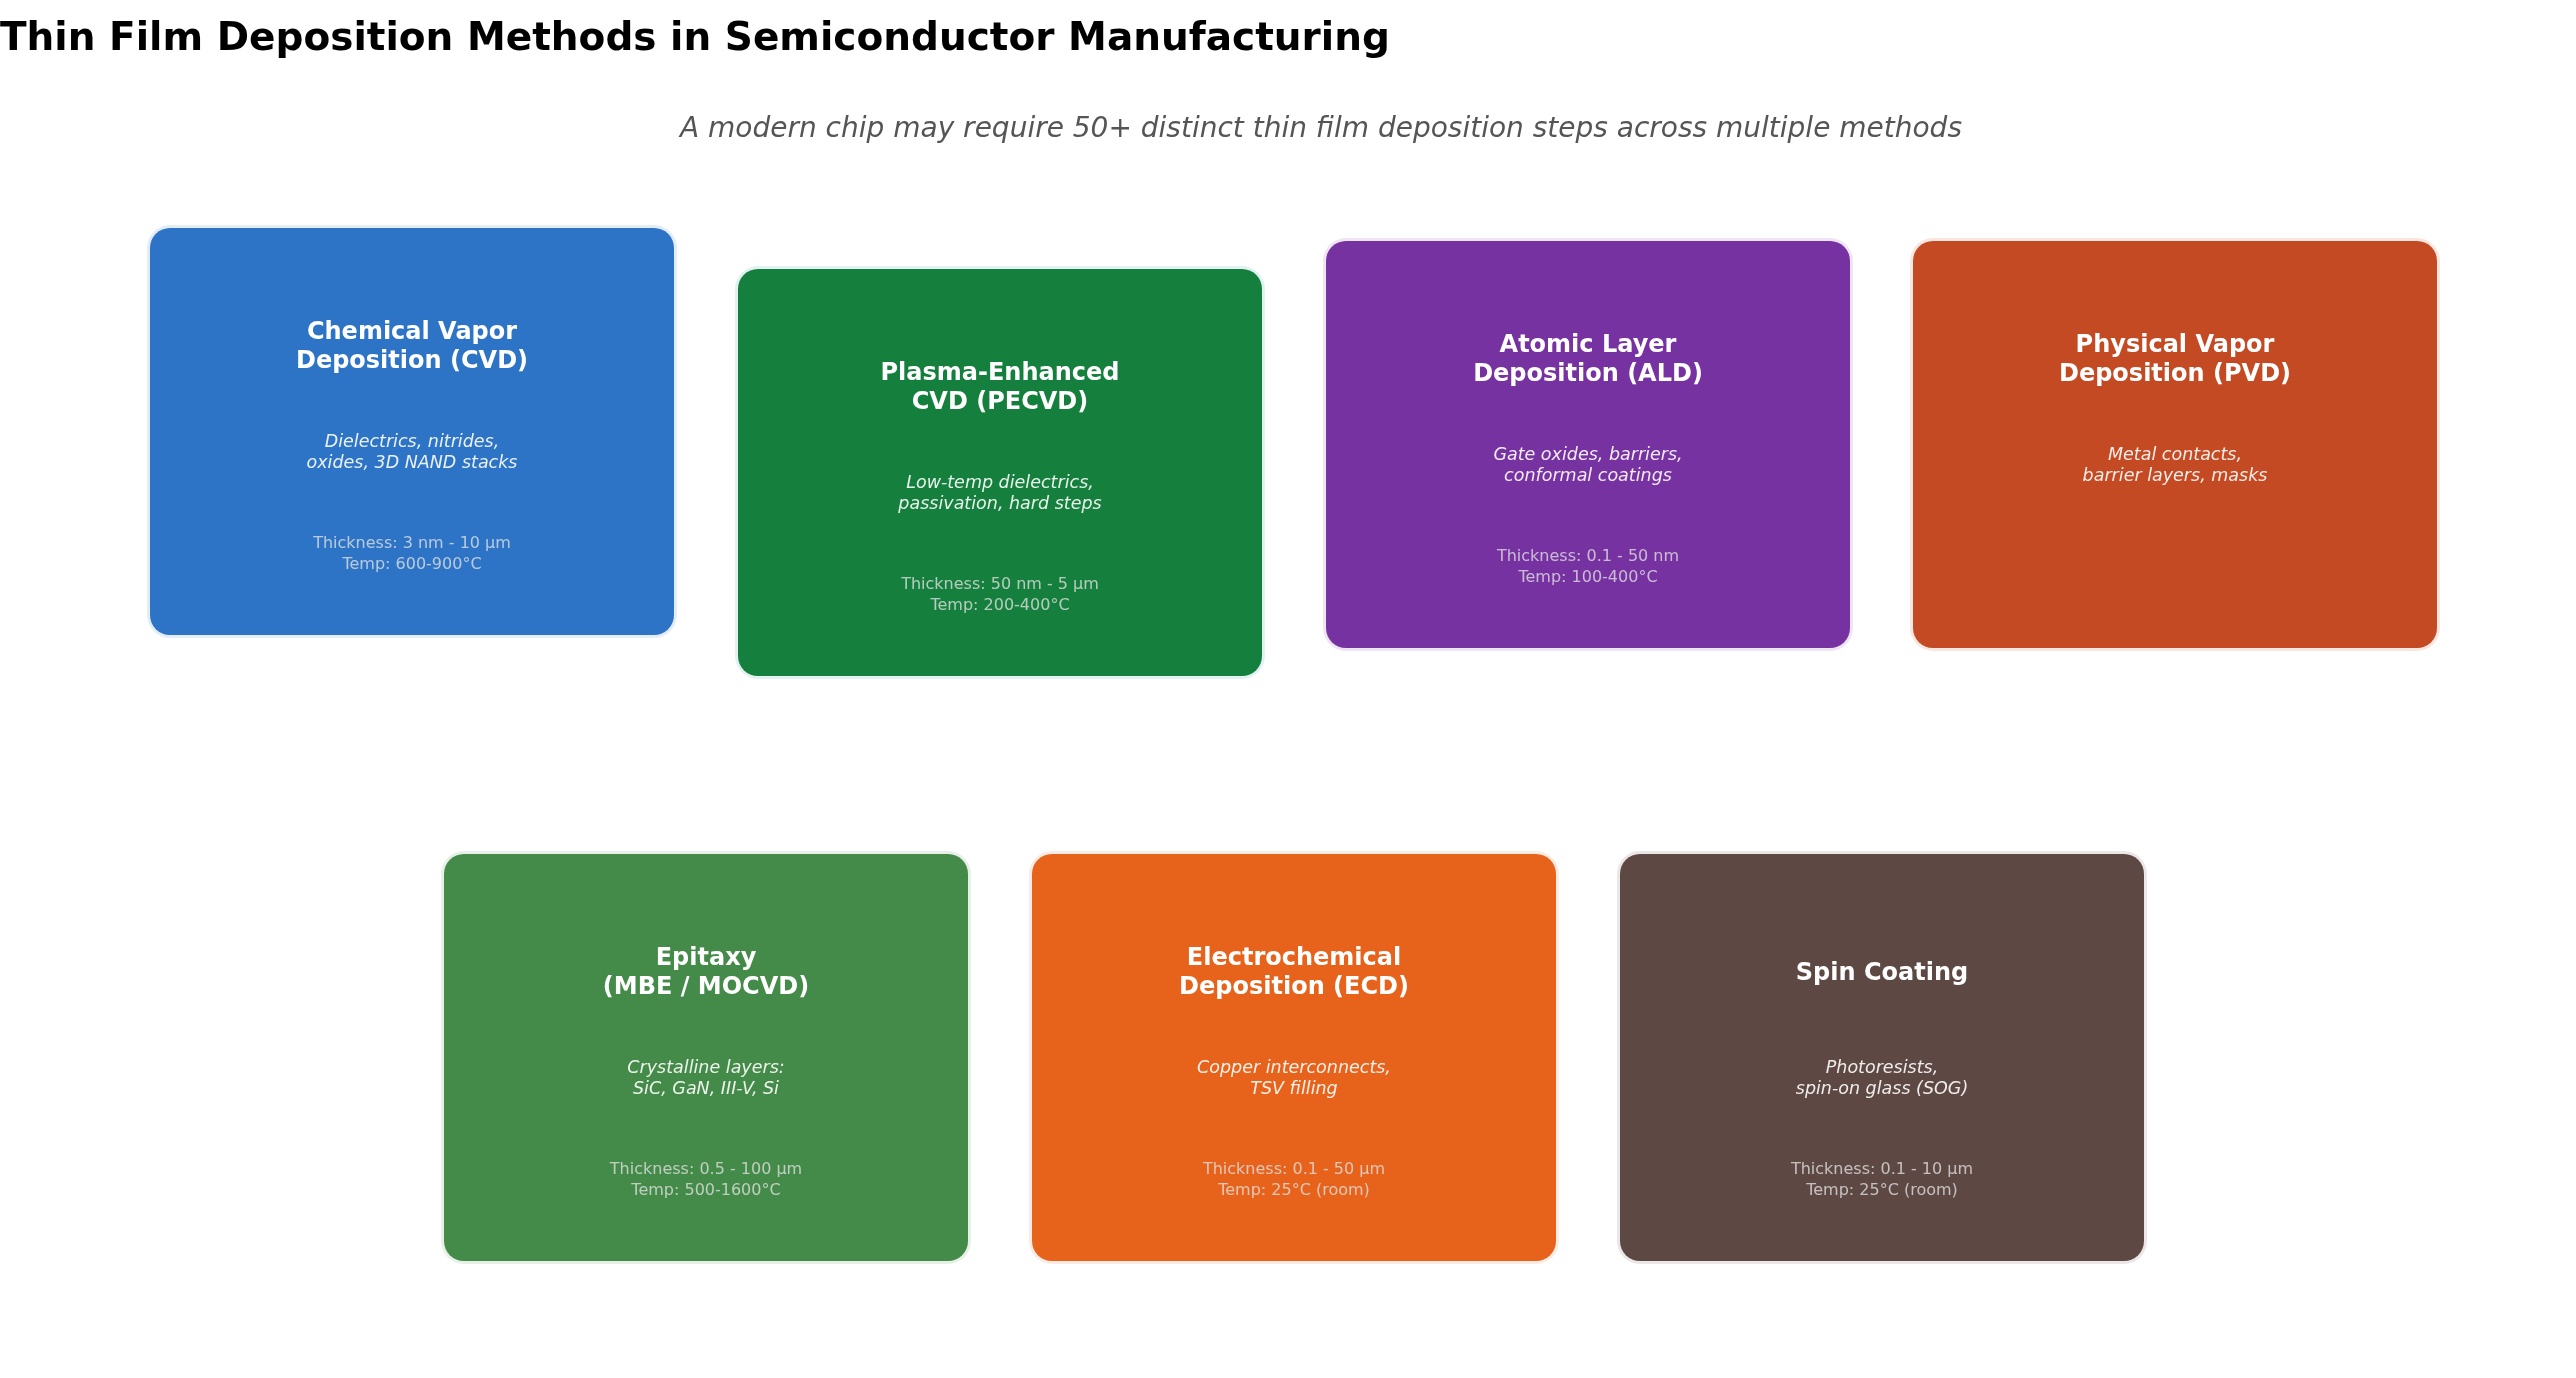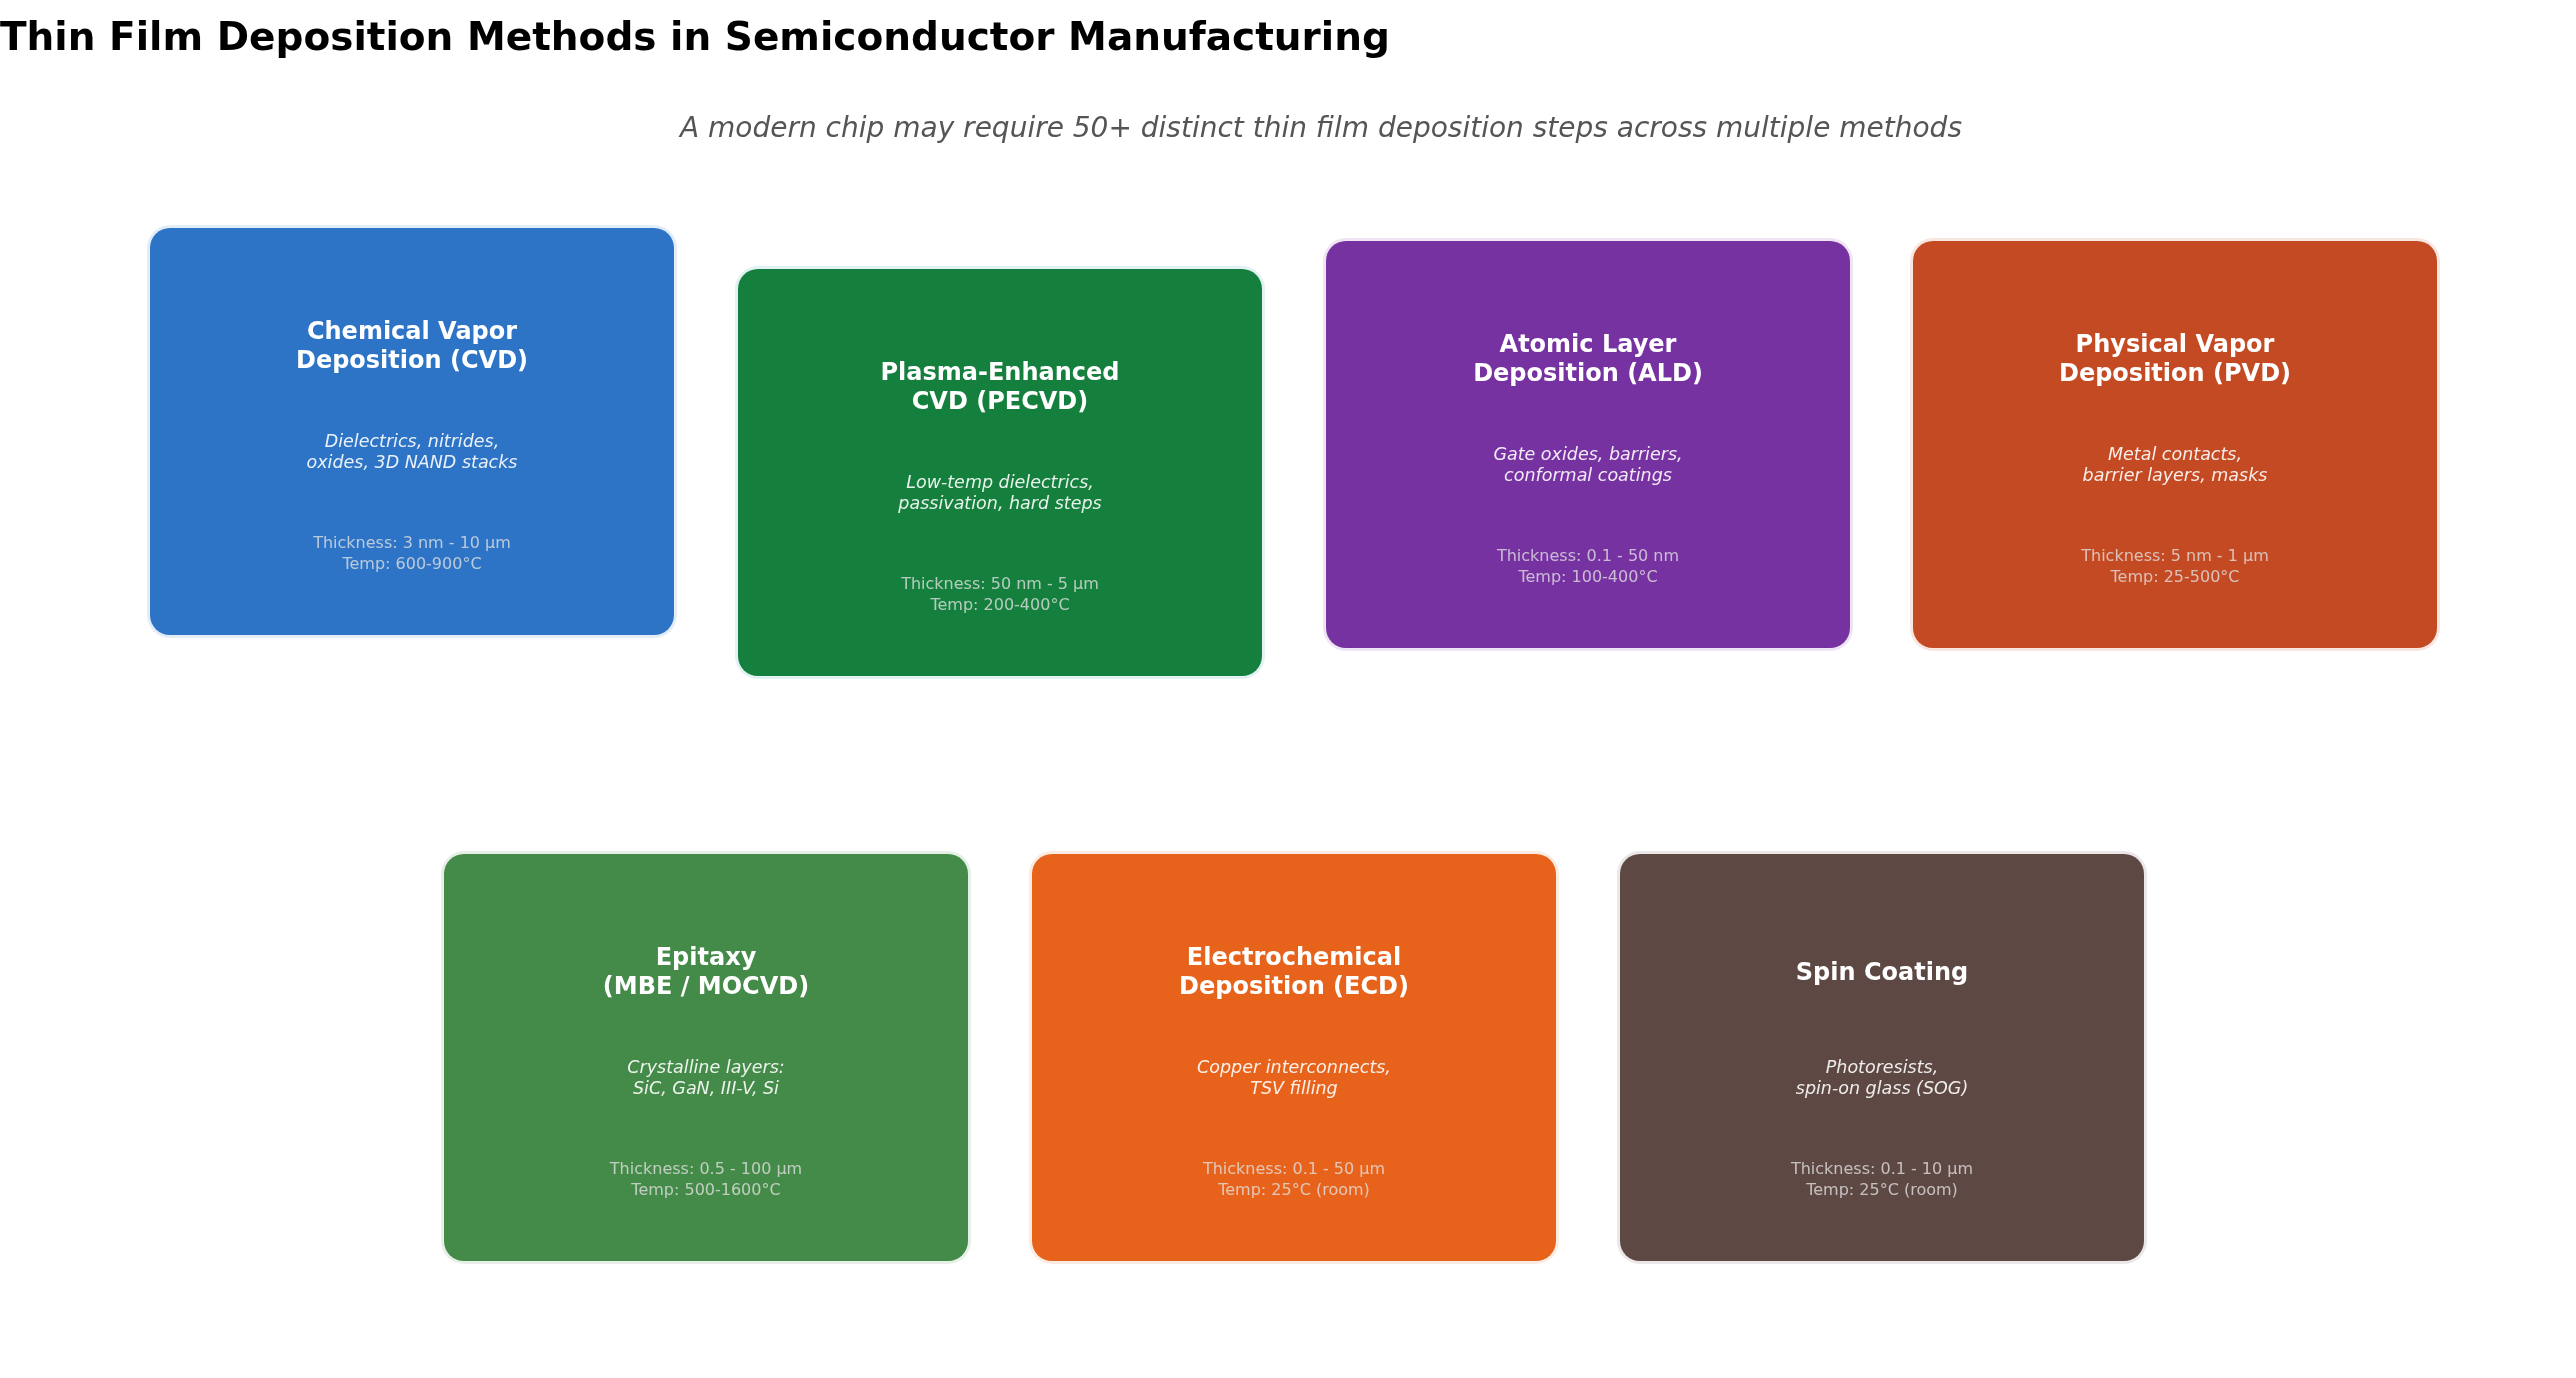--- a/index.html
+++ b/index.html
@@ -131,24 +131,20 @@
     <span>Thickness: 0.1 - 50 nm</span>
     <span>Temp: 100-400°C</span>
   </div>
 </div>
 
 <div class="card" id="card-3">
   <div class="card-title">Physical Vapor
 Deposition (PVD)</div>
   <div class="card-desc">Metal contacts,
 barrier layers, masks</div>
-  <div class="card-specs">
-    <span>Thickness: 5 nm - 1 µm</span>
-    <span>Temp: 25-500°C</span>
-  </div>
 </div>
 
 <div class="card" id="card-4">
   <div class="card-title">Epitaxy
 (MBE / MOCVD)</div>
   <div class="card-desc">Crystalline layers:
 SiC, GaN, III-V, Si</div>
   <div class="card-specs">
     <span>Thickness: 0.5 - 100 µm</span>
     <span>Temp: 500-1600°C</span>

